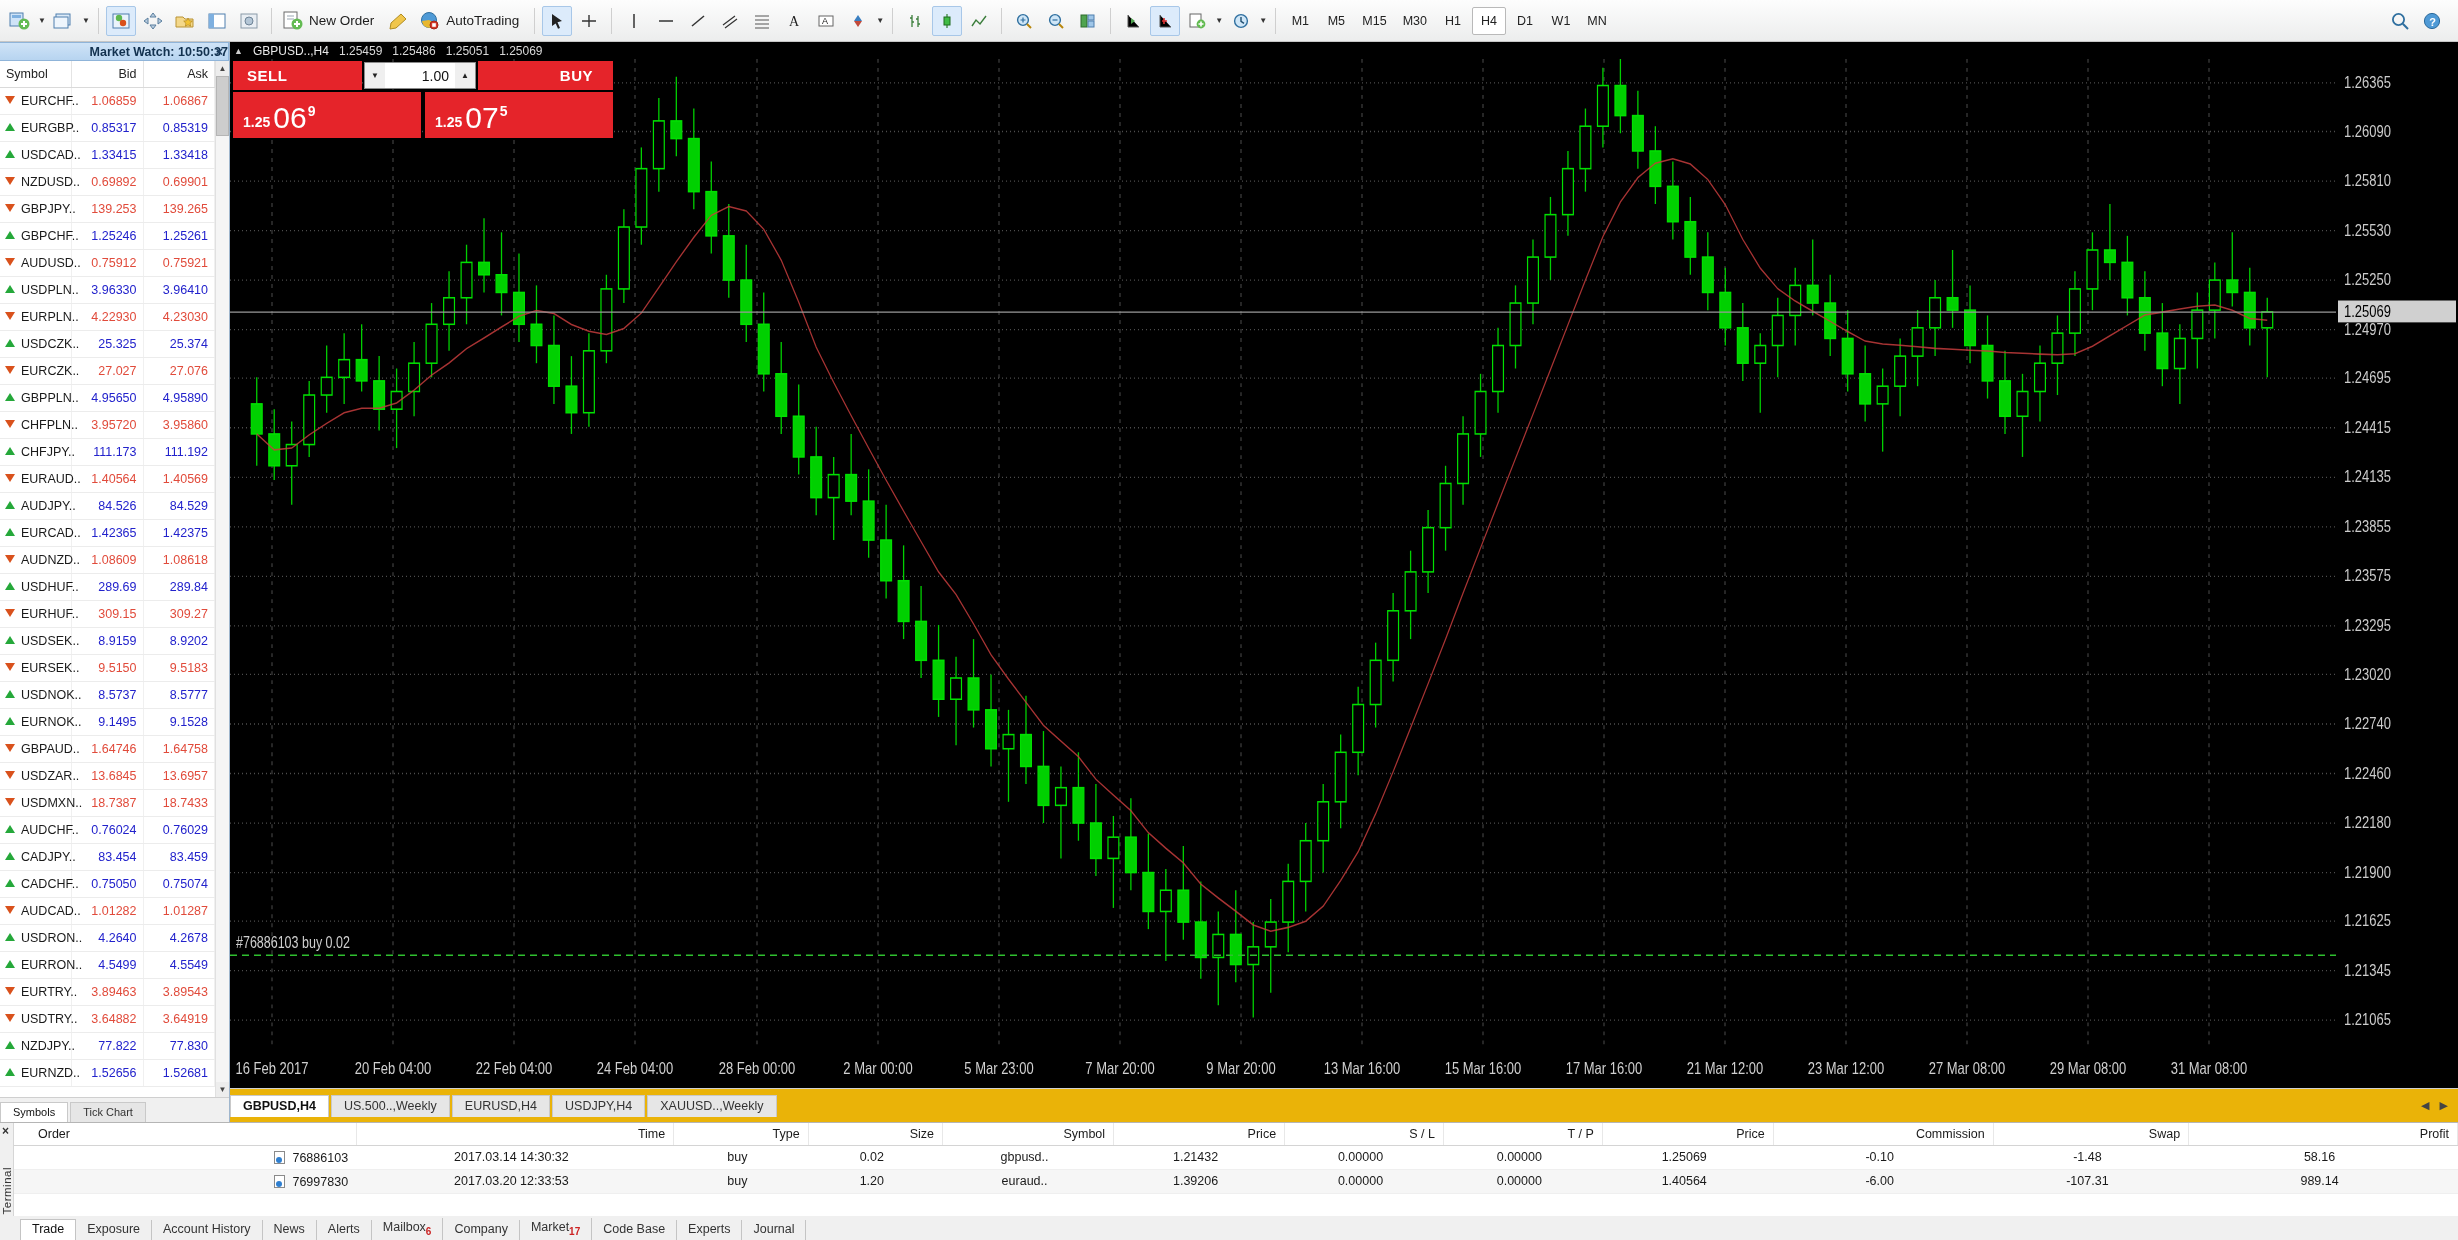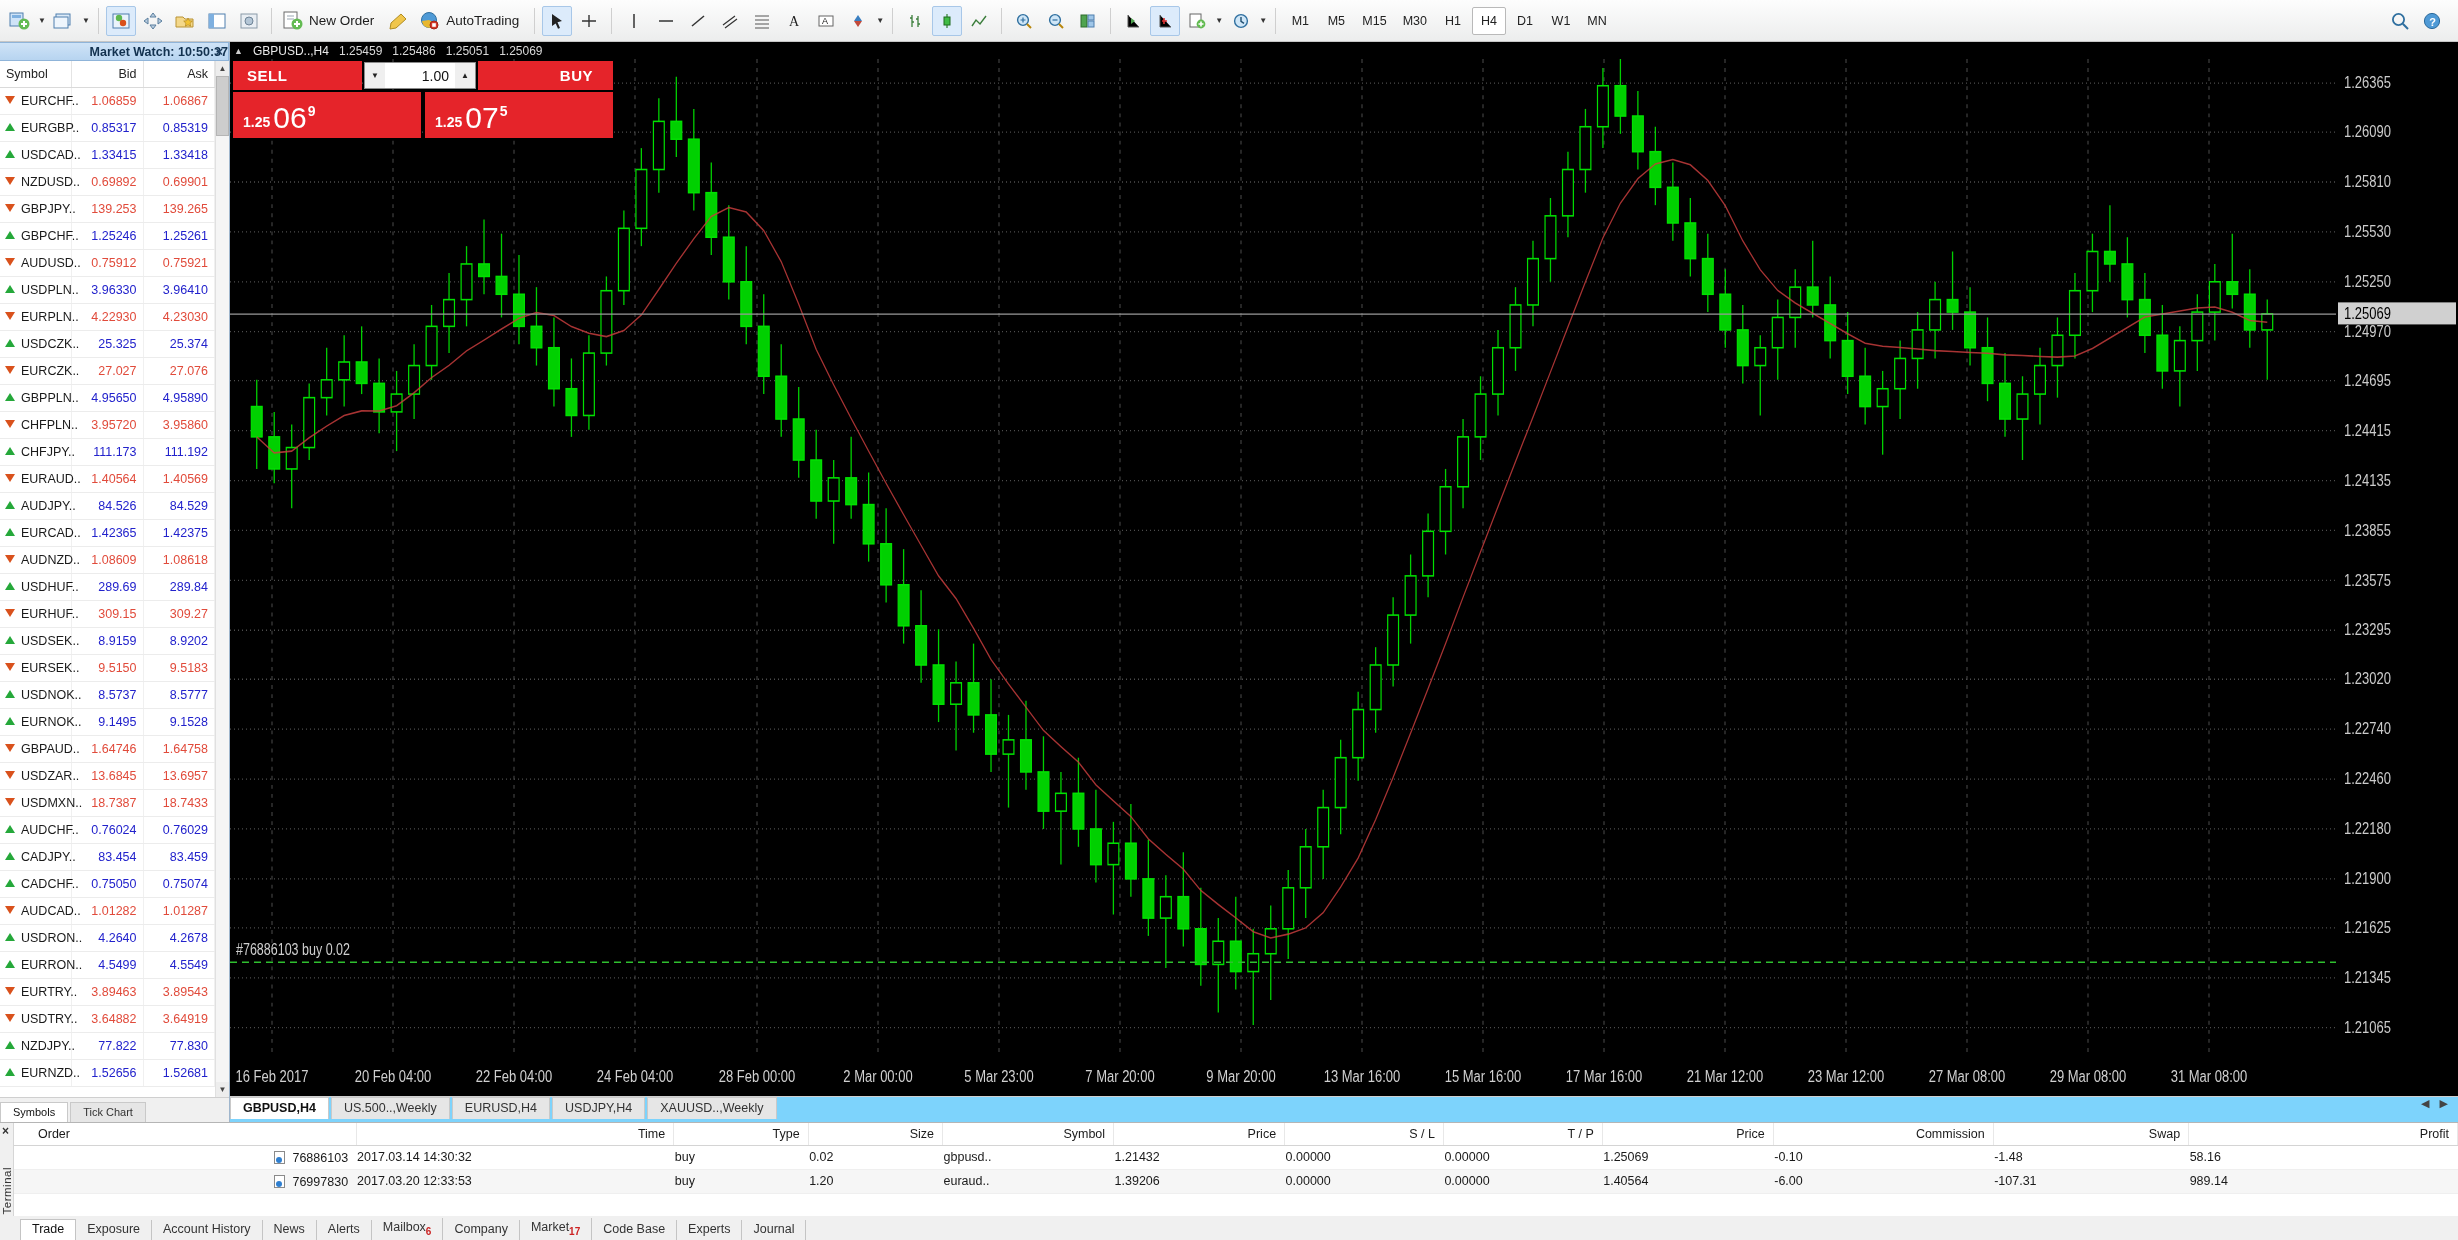--- a/index.html
+++ b/index.html
@@ -124,21 +124,21 @@
   .oct-vol .val { flex: 1; text-align: right; padding-right: 6px; font-size: 14px; color: #111; }
   .oct-prices { display: flex; margin-top: 2px; gap: 4px; }
   .oct-price {
     flex: 1; background: #e5242a; color: #fff; height: 46px;
     display: flex; align-items: flex-end; padding: 0 8px 5px 10px;
   }
   .oct-price .small { font-size: 14px; font-weight: bold; margin-bottom: 3px; }
   .oct-price .big { font-size: 30px; font-weight: normal; line-height: 30px; margin-left: 3px; }
   .oct-price .sup { font-size: 14px; font-weight: bold; margin-bottom: 14px; margin-left: 1px; }
 
-  .chart-tabs { height: 26px; background: #7dd3fc; display: flex; align-items: flex-start;
+  .chart-tabs { height: 34px; background: #eab308; display: flex; align-items: center;
                 border-top: 1px solid #cfcfcf; position: relative; }
   .ct {
     padding: 3px 12px 4px; font-size: 12.5px; border: 1px solid #c9c9c9; border-bottom: none;
     background: #e6e6e6; color: #333; margin-right: 2px; white-space: nowrap;
   }
   .ct.active { background: #fff; color: #111; font-weight: bold; }
   .ct-nav { margin-left: auto; display: flex; align-items: center; gap: 10px; padding-right: 10px; font-size: 11px; color: #444;}
 
   
   .terminal { height: 118px; min-height: 118px; background: #fff; display: flex; flex-direction: column;
@@ -152,21 +152,21 @@
   }
   .term-table-wrap { flex: 1; overflow: hidden; }
   table.orders { width: 100%; border-collapse: collapse; table-layout: fixed; }
   table.orders th {
     height: 22px; font-weight: normal; font-size: 12.5px; color: #1a1a1a; background: #fff;
     border-bottom: 1px solid #d4d4d4; border-right: 1px solid #e8e8e8; text-align: right; padding-right: 8px;
   }
   table.orders th.left { text-align: left; padding-left: 24px; }
   table.orders td {
     height: 24px; font-size: 12.5px; color: #1a1a1a; border-bottom: 1px solid #efefef;
-    text-align: left; padding-right: 8px; white-space: nowrap;
+    text-align: center; padding-right: 8px; white-space: nowrap;
   }
   table.orders td.left { text-align: right; padding-left: 8px; }
   table.orders tr.alt td { background: #f6f6f6; }
   .ord-icon { display: inline-block; width: 11px; height: 13px; margin-right: 7px; position: relative; top: 2px;
               background: #fff; border: 1px solid #8a8a8a; }
   .ord-icon:after { content: ""; position: absolute; left: 1px; bottom: 0; width: 6px; height: 6px;
                     border-radius: 50%; background: #2f7fd0; }
   .balance-row {
     height: 23px; background: #d6d6d6; border-top: 1px solid #bdbdbd; border-bottom: 1px solid #bdbdbd;
     display: flex; align-items: center; padding-left: 6px; gap: 14px;

